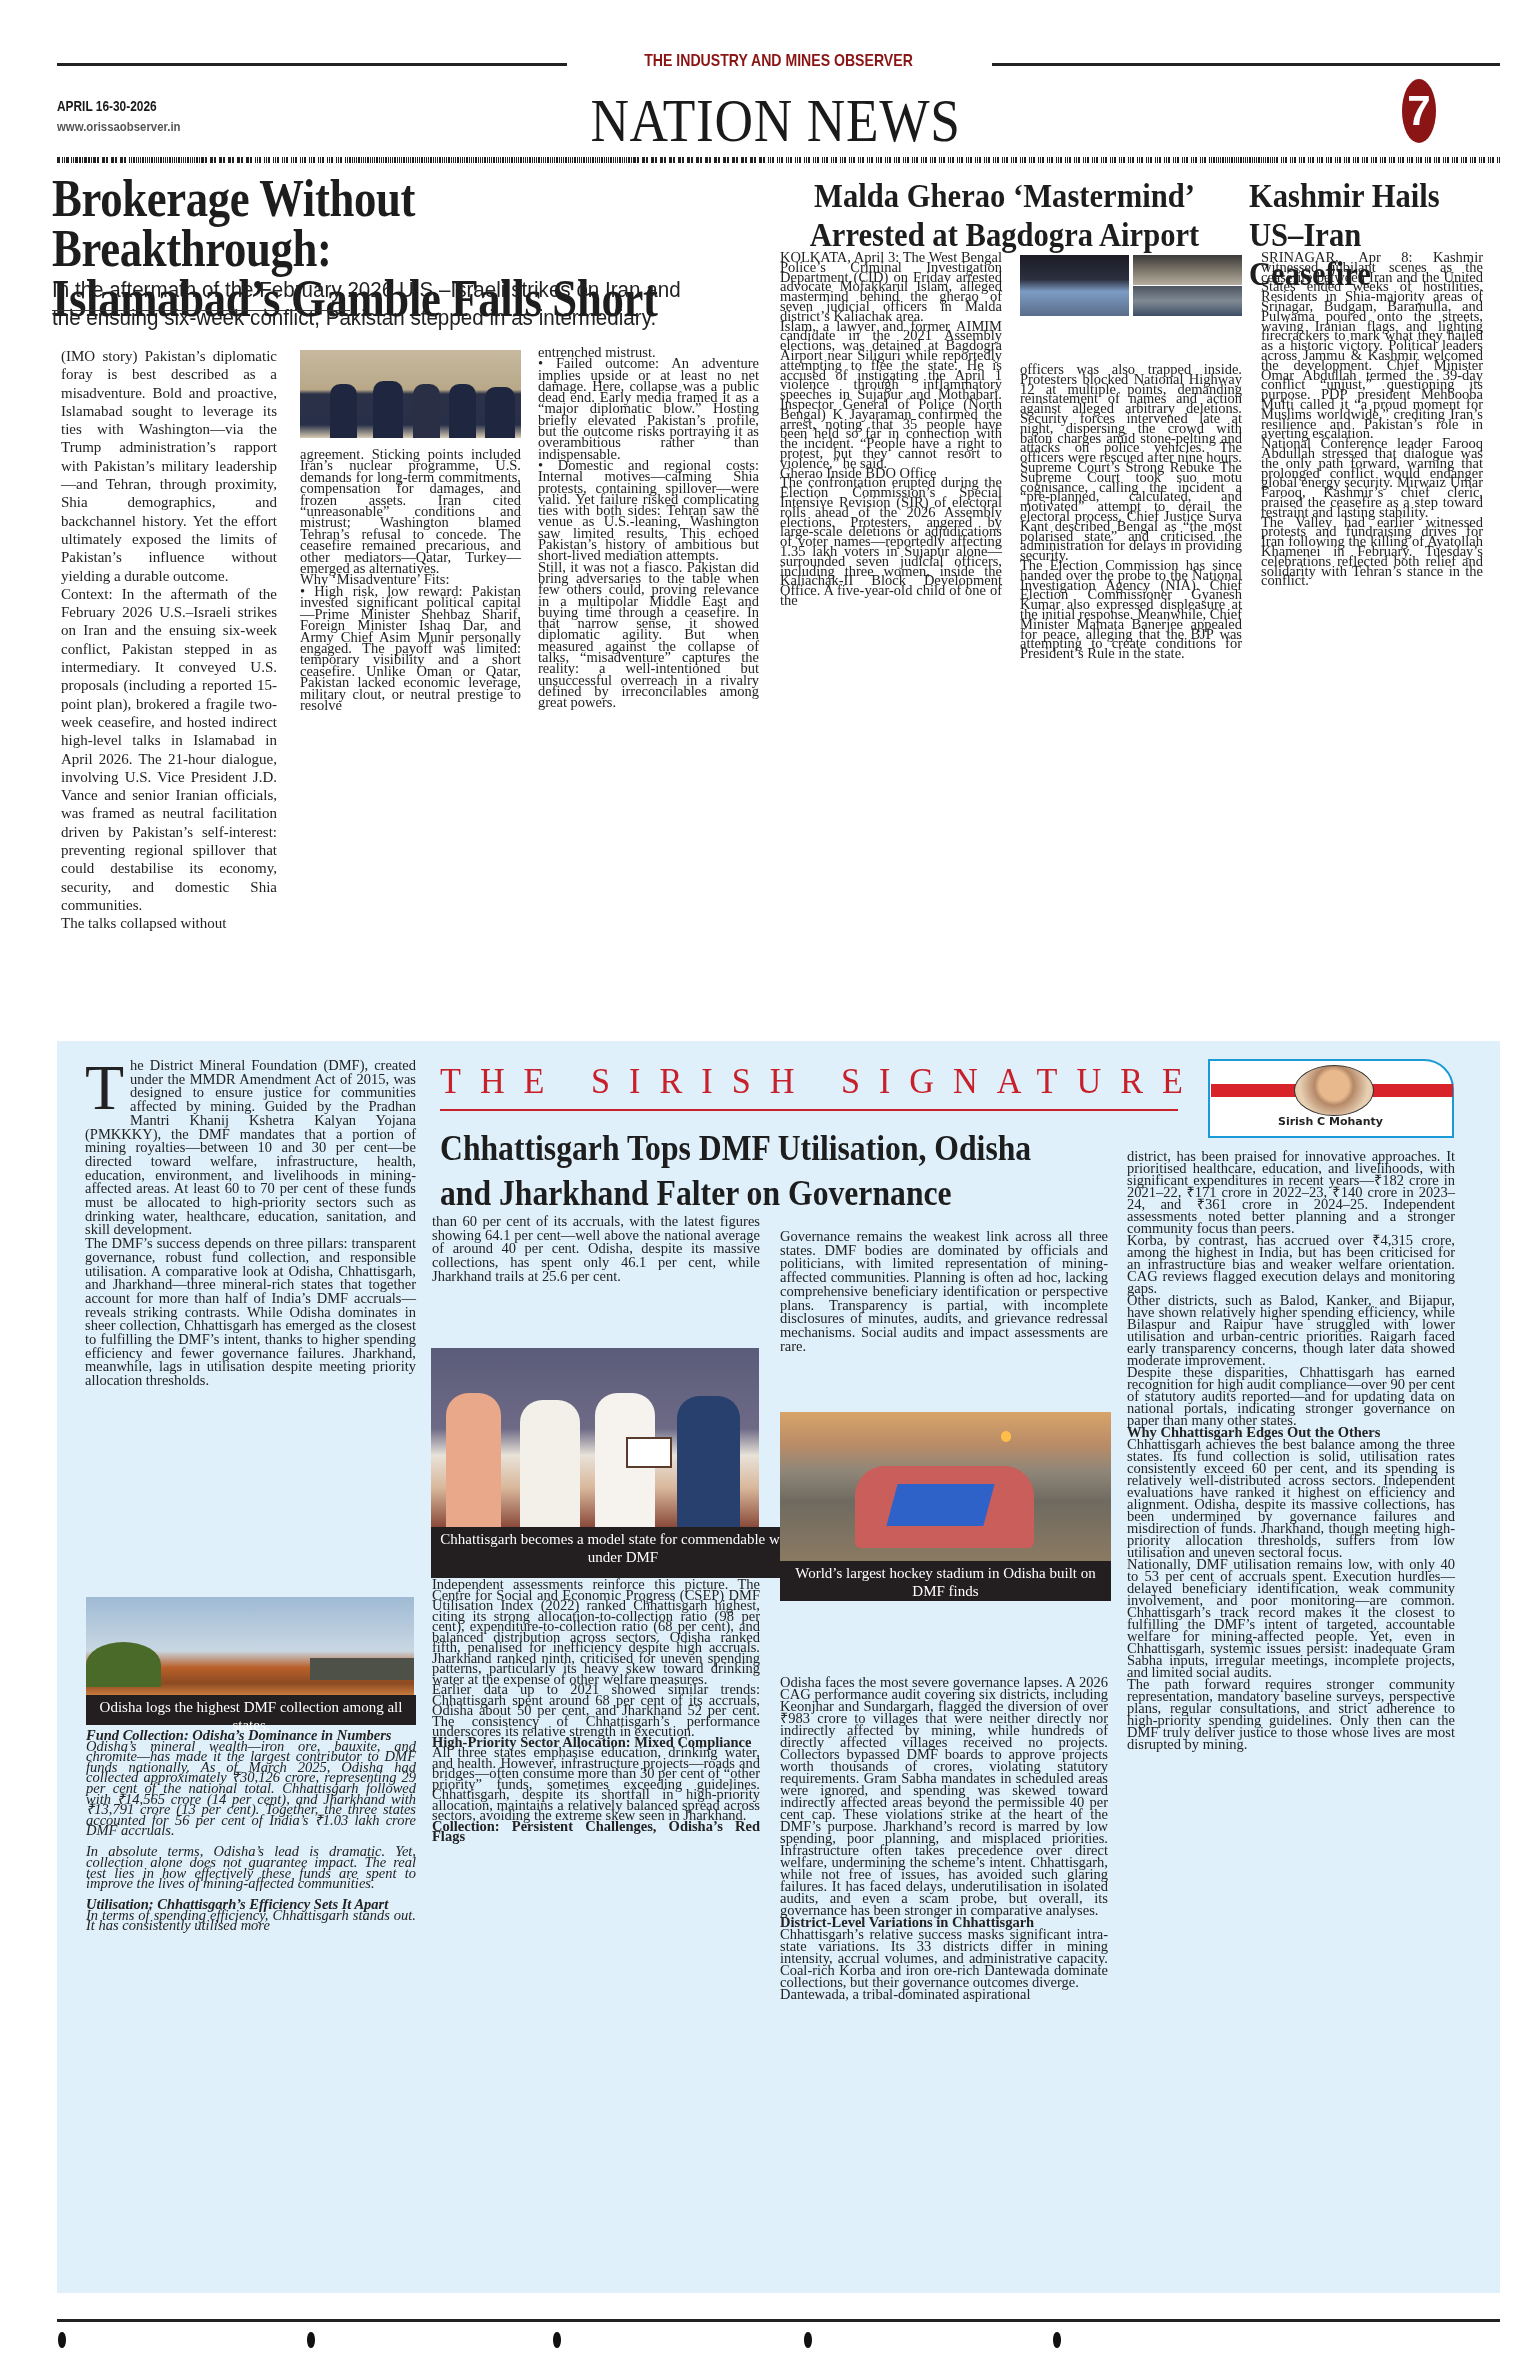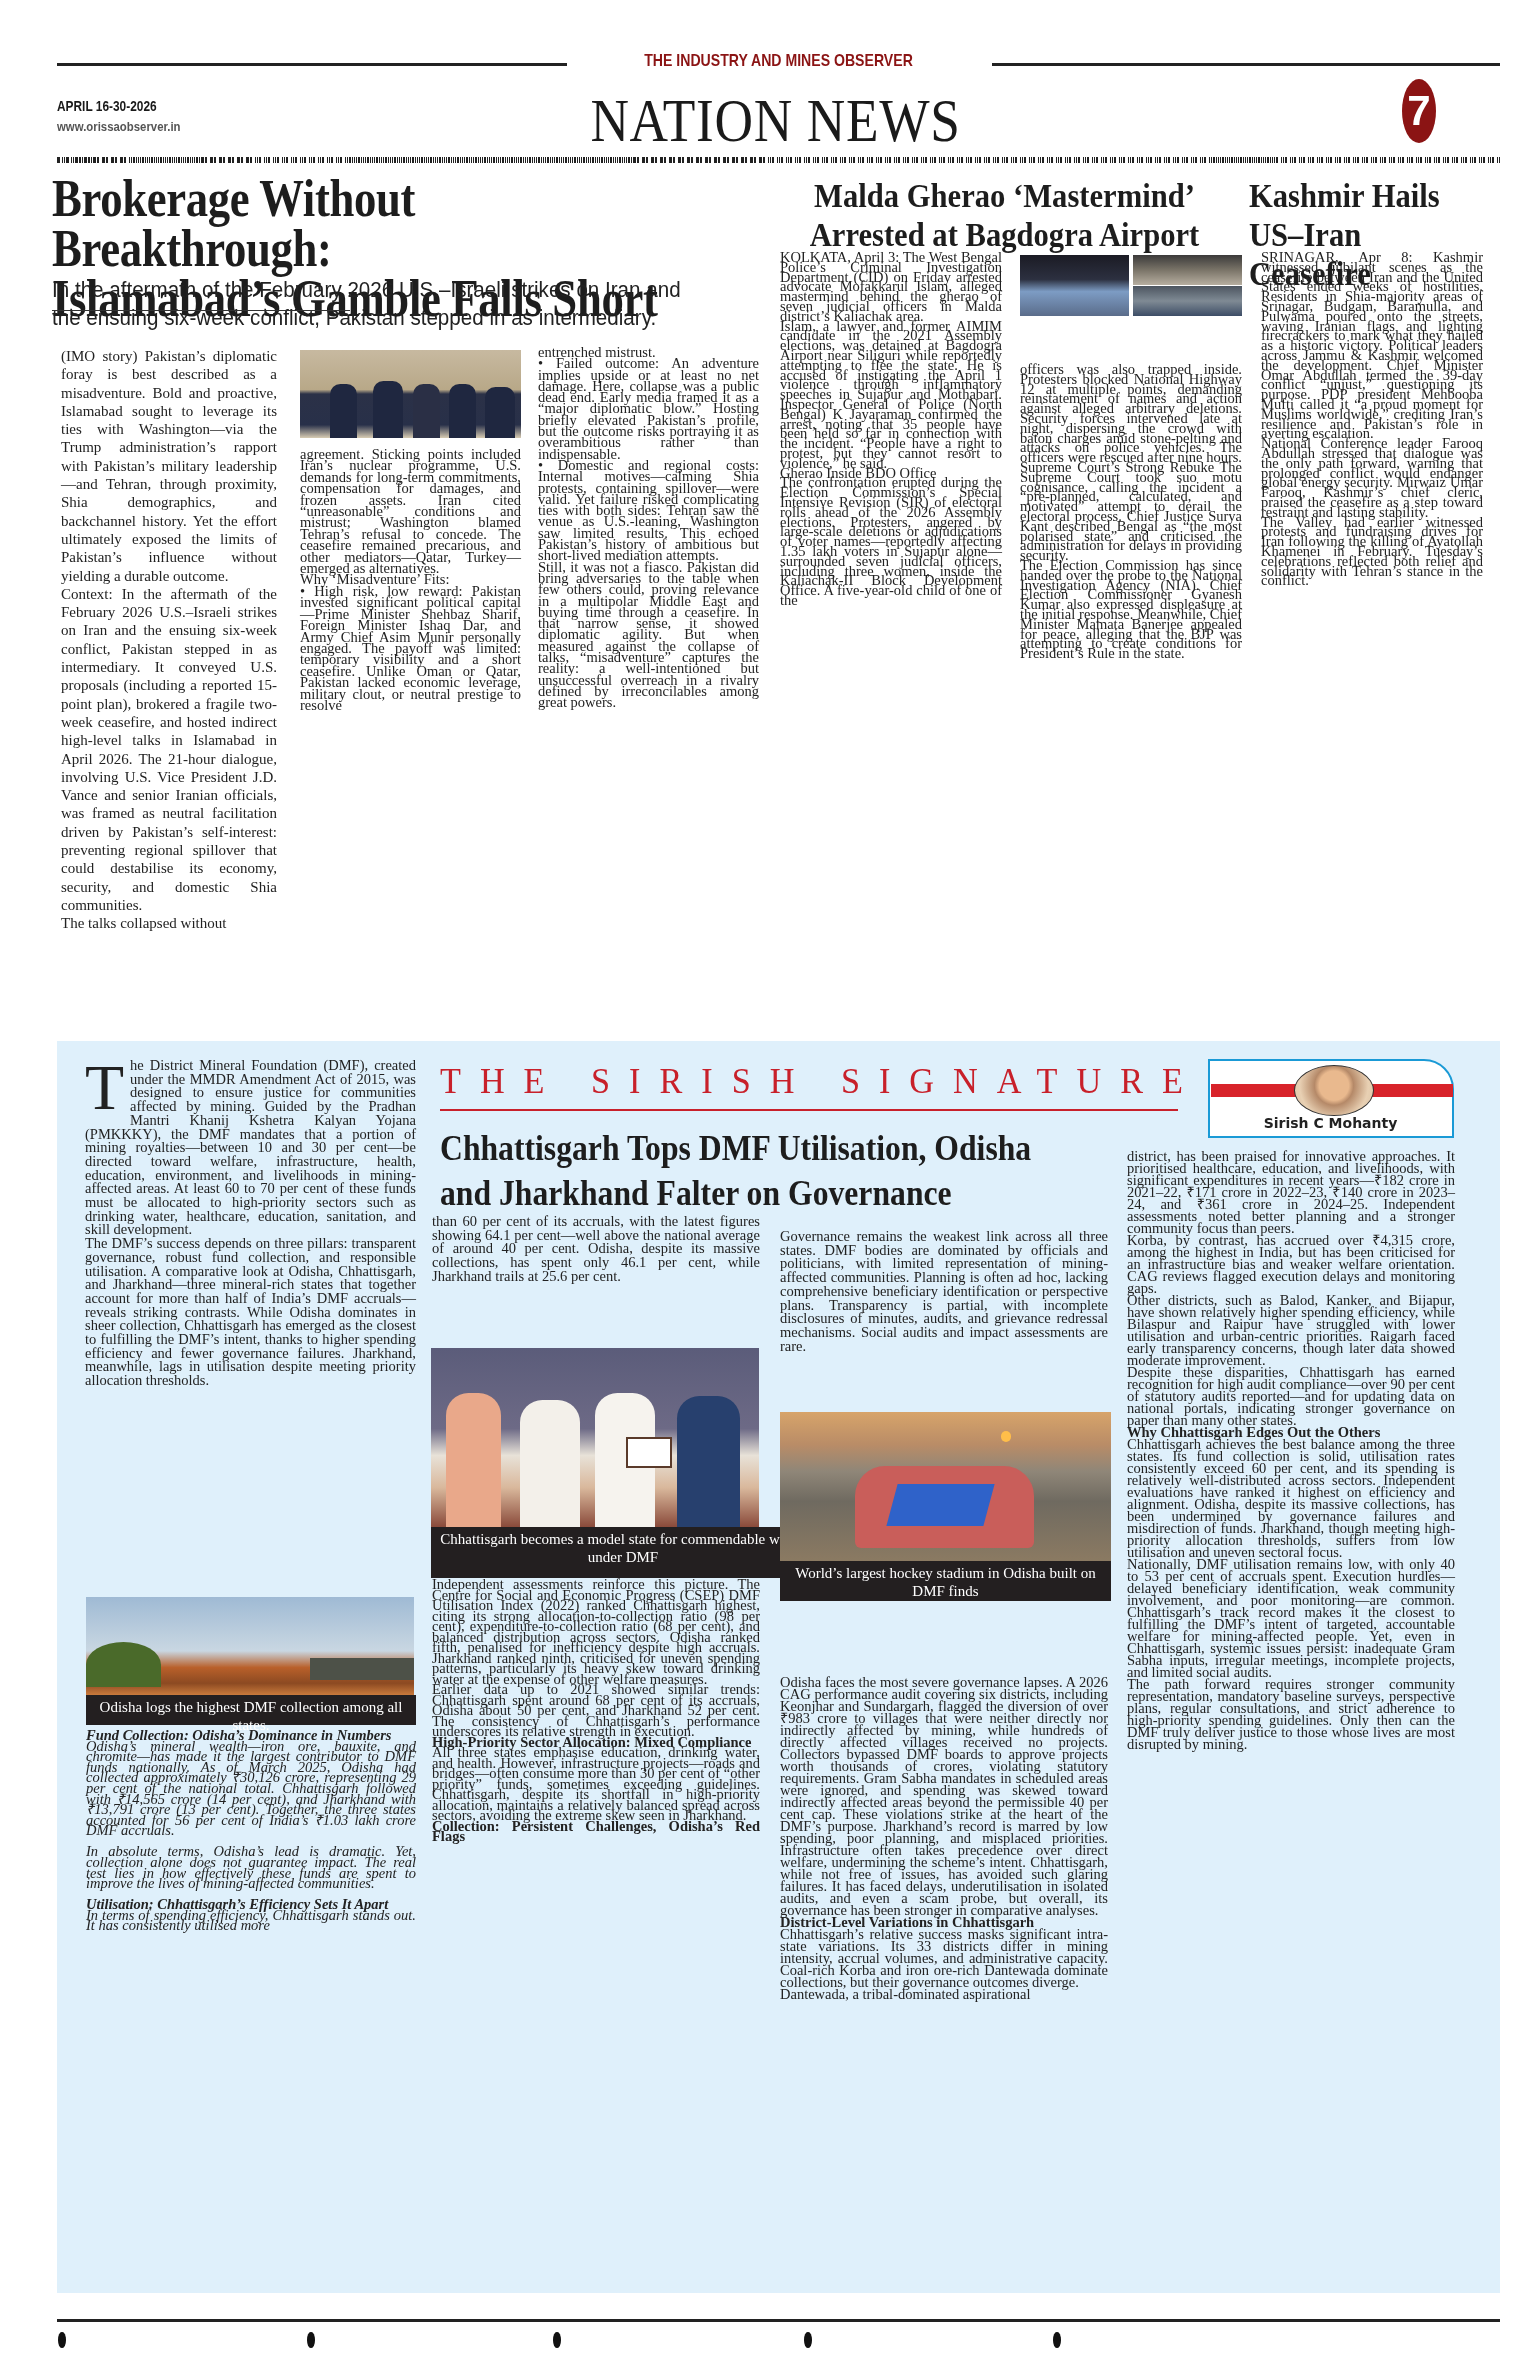--- a/index.html
+++ b/index.html
@@ -28,21 +28,21 @@
   .photo { position:absolute; overflow:hidden; }
   .photo-caption { position:absolute; background:#231f20; color:#fff; font-family:"Liberation Serif", serif; font-size:15px; line-height:18px; text-align:center; padding-top:3px; }
   
   .sirish-box { position:absolute; top:1041px; left:57px; width:1443px; height:1252px; background:#dff0fb; }
   .sirish-kicker { position:absolute; top:1060px; left:440px; width:738px; font-family:"Liberation Serif", serif; font-size:36px; color:#c8202a; letter-spacing:20px; white-space:nowrap; transform:scaleX(0.95); transform-origin:left; }
   .sirish-rule { position:absolute; top:1109px; left:440px; width:738px; height:2.2px; background:#c8202a; }
   .sirish-hl { position:absolute; top:1126px; left:440px; width:738px; font-family:"Liberation Serif", serif; font-weight:bold; font-size:36px; line-height:45px; transform:scaleX(0.88); transform-origin:left; color:#1d1d1d; }
   .author-card { position:absolute; top:1059px; left:1208px; width:242px; height:75px; background:#fff; border:2.2px solid #1a9ad6; border-radius:0 30px 0 0; }
   .author-band { position:absolute; top:1084px; left:1211px; width:242px; height:13.4px; background:#d8232a; }
   .author-photo { position:absolute; top:1065px; left:1294px; width:78px; height:49px; border-radius:50%; background:radial-gradient(circle at 50% 40%, #e9b98e 0 30%, #b58968 40%, #e8d0b3 70%, #d9c2a4 100%); border:0.7px solid #333; }
-  .author-name { position:absolute; top:1115px; left:1230px; width:201px; text-align:center; font-family:"DejaVu Sans", sans-serif; font-weight:bold; font-size:14px; color:#222; }
+  .author-name { position:absolute; top:1115px; left:1230px; width:201px; text-align:center; font-family:"DejaVu Sans", sans-serif; font-weight:bold; font-size:11px; color:#222; }
   .dropcap { float:left; font-family:"Liberation Serif", serif; font-size:64px; line-height:52px; margin:3px 6px 0 0; }
   .footer-rule { position:absolute; top:2319px; left:57px; width:1443px; height:3px; background:#222; }
   .bullet-dot { position:absolute; top:2332px; width:7.5px; height:16.4px; border-radius:50%; background:#111; }
 </style>
 </head>
 <body>
 
 <div class="top-rule" style="left:57px;width:510px;"></div>
 <div class="top-rule" style="left:992px;width:508px;"></div>
 <div class="pub-name">THE INDUSTRY AND MINES OBSERVER</div>

